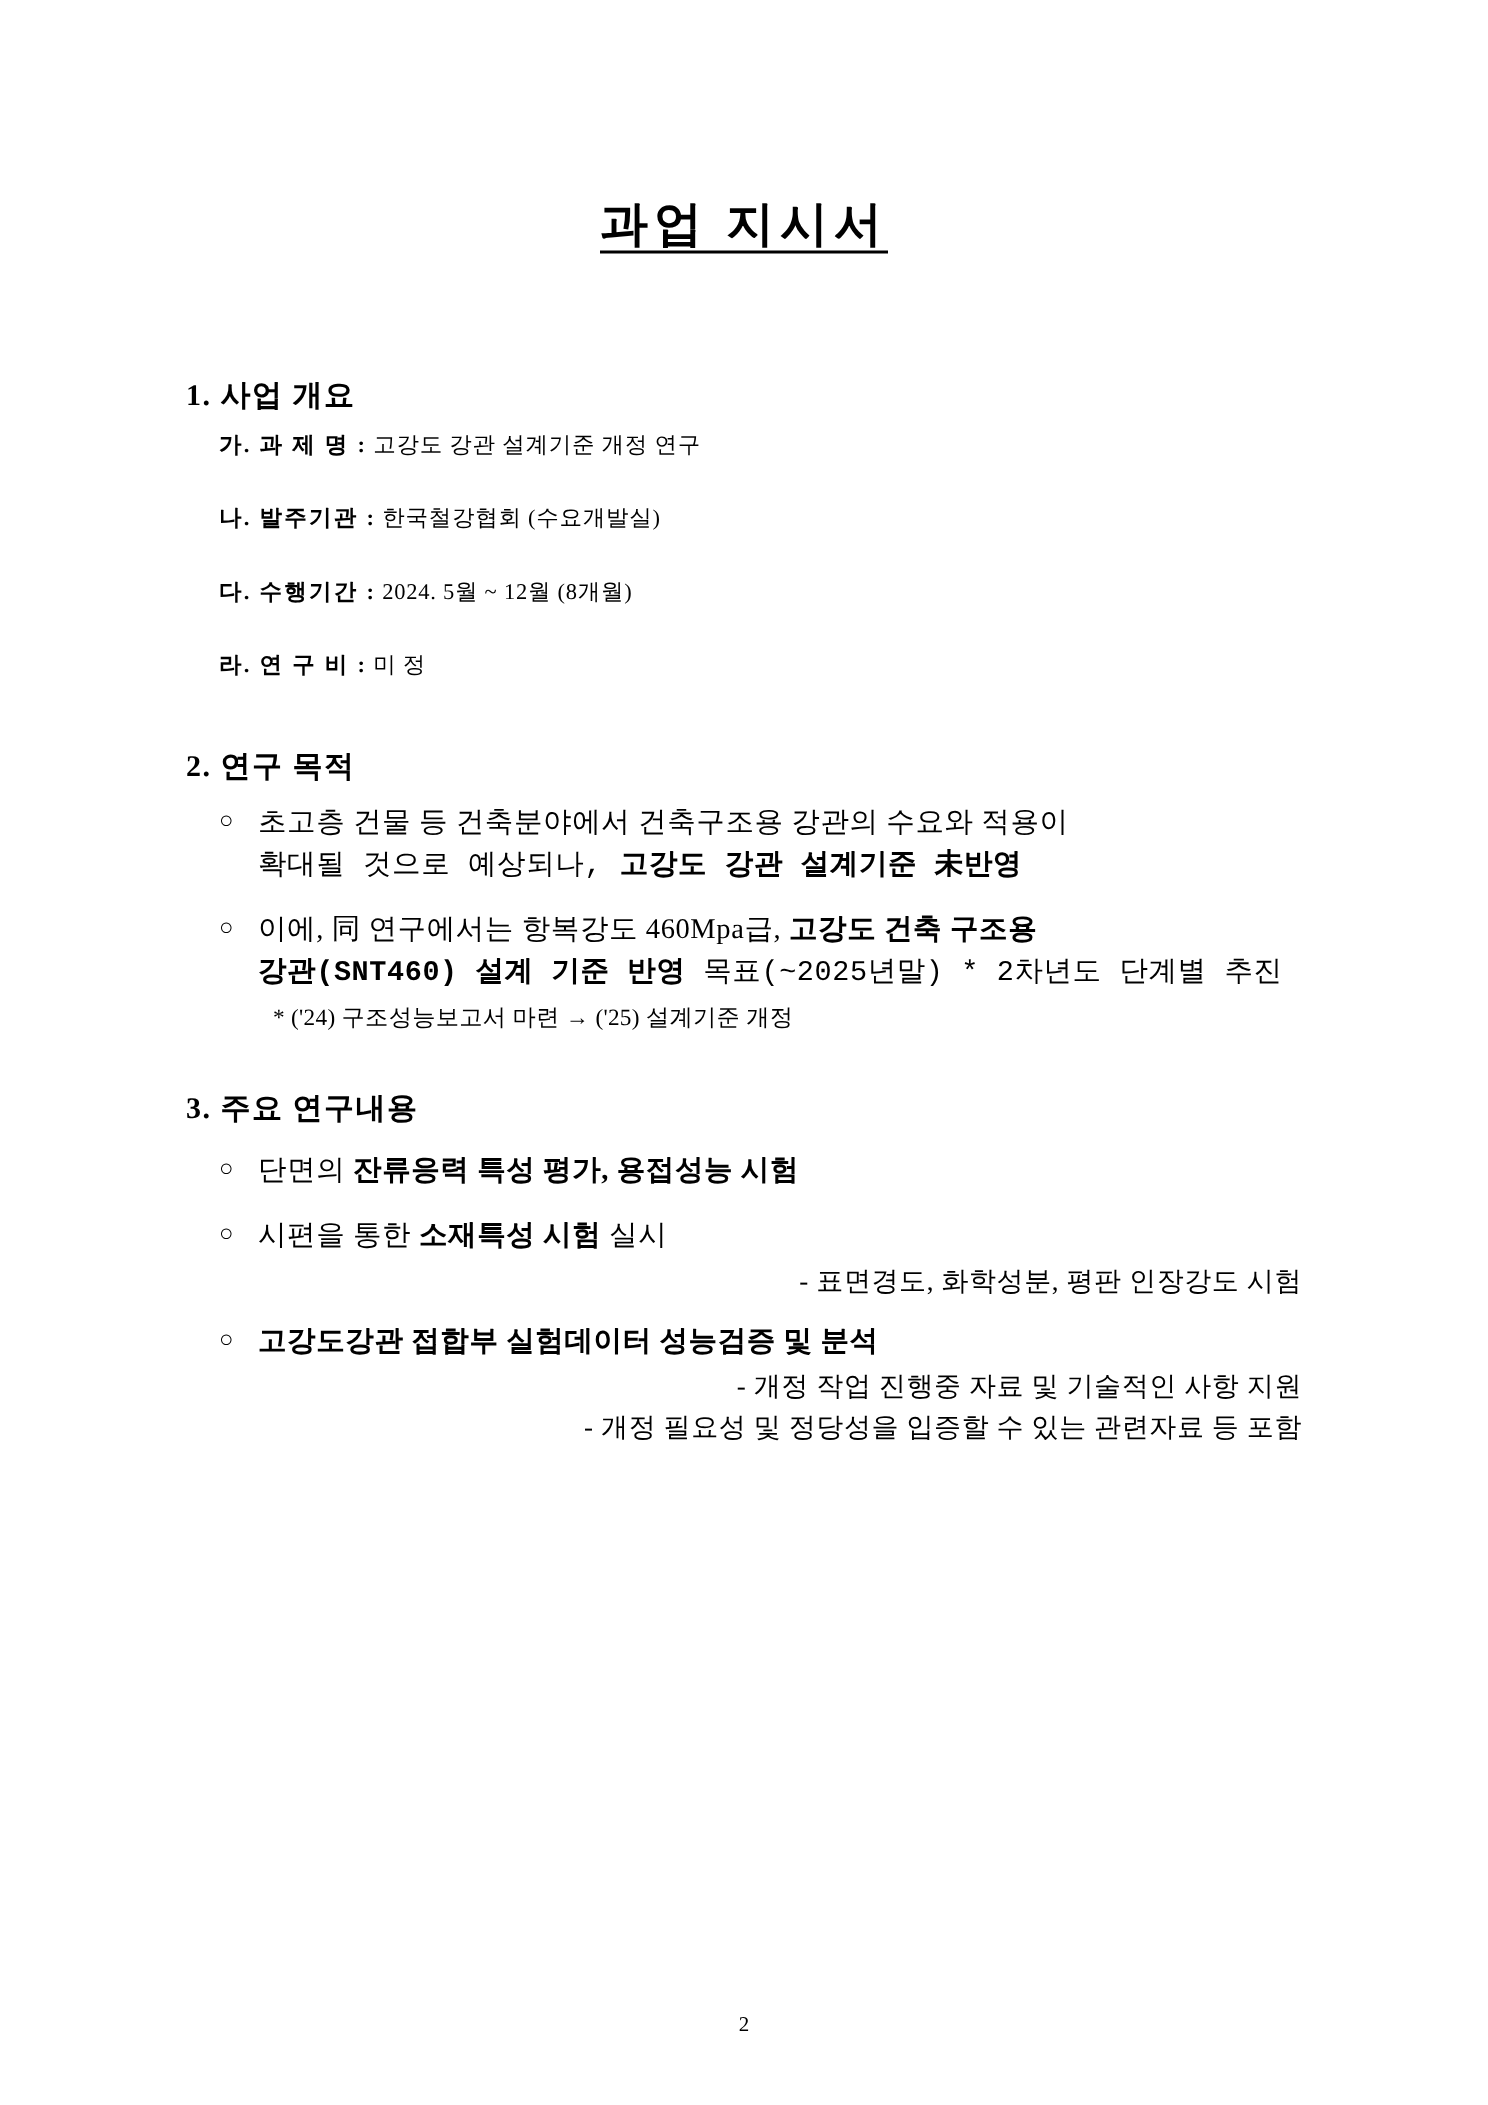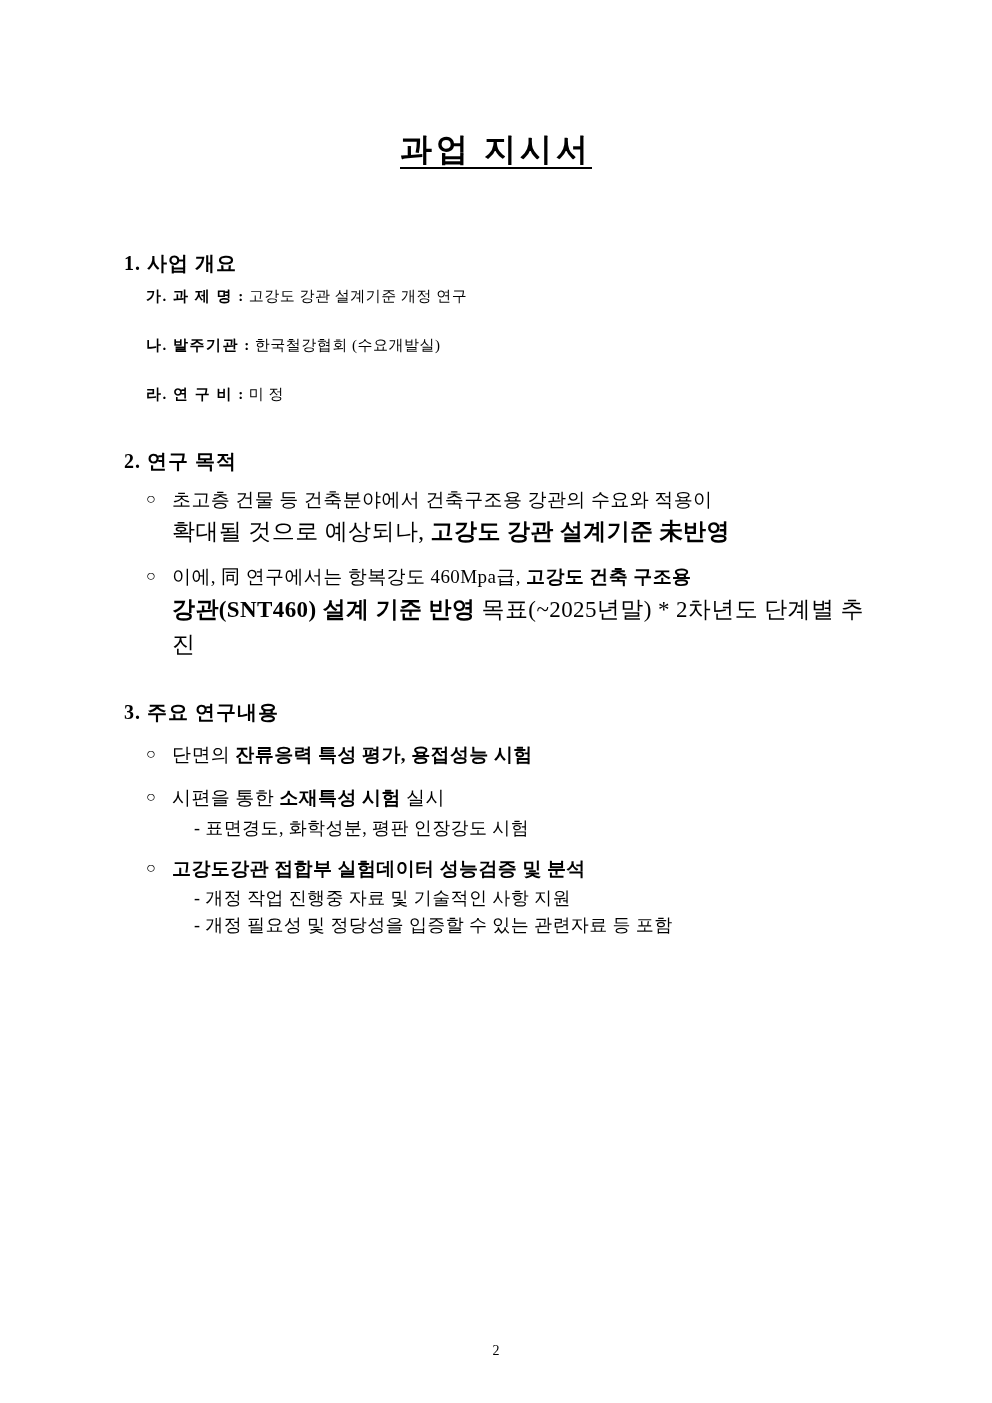--- a/index.html
+++ b/index.html
@@ -72,36 +72,38 @@
     font-size: 16px;
     line-height: 1.75;
   }
   .bullet-text {
     flex: 1 1 auto;
     letter-spacing: 0.4px;
   }
   .bullet-text .b { font-weight: bold; }
   .cont-line {
     padding-left: 26px;
-    font-size: 23px;
+    font-size: 19px;
     line-height: 1.55;
     letter-spacing: 0.4px;
+    font-family: Liberation Mono, monospace;
   }
   .cont-line .b { font-weight: bold; }
   .note {
     font-size: 15.5px;
     padding-left: 36px;
     margin: 4px 0 18px 0;
     letter-spacing: 0.2px;
   }
   .dash-line {
     font-size: 18px;
     padding-left: 48px;
     margin: 3px 0;
     letter-spacing: 0.4px;
+    text-align: right;
   }
   .b3-list .bullet-line { margin-top: 14px; }
   .b3-list .bullet-text.b { font-weight: bold; }
   .page-number {
     position: absolute;
     left: 0;
     right: 0;
     bottom: 44px;
     text-align: center;
     font-size: 14px;
@@ -122,20 +124,24 @@
       <div class="sub-item">
         <span class="lbl">가. 과 제 명 :</span>
         <span class="val">고강도 강관 설계기준 개정 연구</span>
       </div>
 
       <div class="sub-item">
         <span class="lbl">나. 발주기관 :</span>
         <span class="val">한국철강협회 (수요개발실)</span>
       </div>
 
+      <div class="sub-item">
+        <span class="lbl">다. 수행기간 :</span>
+        <span class="val">2024. 5월 ~ 12월 (8개월)</span>
+      </div>
 
       <div class="sub-item">
         <span class="lbl">라. 연 구 비 :</span>
         <span class="val">미    정</span>
       </div>
     </div>
 
     <div class="sec2">
       <div class="section-head">2. 연구 목적</div>
 
@@ -150,20 +156,21 @@
       </div>
 
       <div class="bullet-block">
         <div class="bullet-line">
           <span class="bullet-mark">○</span>
           <span class="bullet-text"><span>이에, 同 연구에서는 항복강도 460Mpa급, </span><span class="b">고강도 건축 구조용</span></span>
         </div>
         <div class="cont-line">
           <span class="b">강관(SNT460) 설계 기준 반영</span><span> 목표(~2025년말) * 2차년도 단계별 추진</span>
         </div>
+        <div class="note">* ('24) 구조성능보고서 마련 → ('25) 설계기준 개정</div>
       </div>
     </div>
 
     <div class="sec3 b3-list">
       <div class="section-head">3. 주요 연구내용</div>
 
       <div class="bullet-block">
         <div class="bullet-line">
           <span class="bullet-mark">○</span>
           <span class="bullet-text"><span>단면의 </span><span class="b">잔류응력 특성 평가, 용접성능 시험</span></span>

